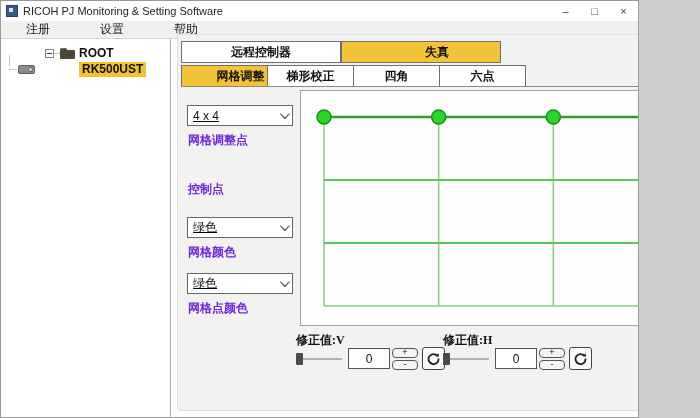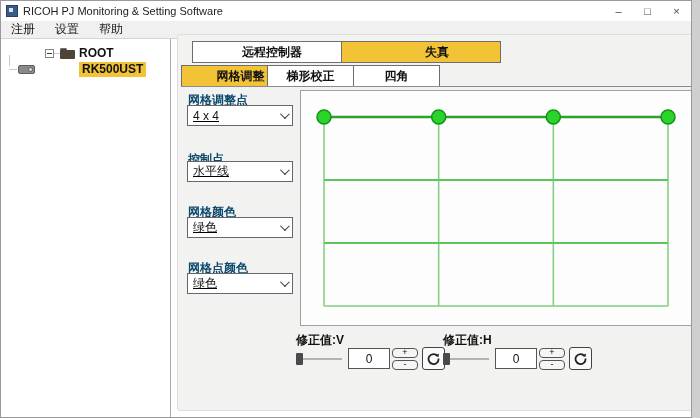--- a/index.html
+++ b/index.html
@@ -1,26 +1,26 @@
 <!DOCTYPE html>
 <html><head>
 <meta charset="utf-8">
 <style>
   html,body{margin:0;padding:0;background:#cfcfcf;font-family:"Liberation Sans","DejaVu Sans",sans-serif;}
-  .window{position:relative;width:692px;height:418px;background:#ffffff;border:1px solid #9a9a9a;box-sizing:border-box;overflow:hidden;}
+  .window{position:relative;width:639px;height:418px;background:#ffffff;border:1px solid #9a9a9a;box-sizing:border-box;overflow:hidden;}
   
   .titlebar{position:absolute;left:0;top:0;width:100%;height:20px;background:#ffffff;display:flex;align-items:center;}
   .app-icon{width:12px;height:12px;margin:0 5px 0 5px;background:#3b5a88;border:1px solid #27406b;box-sizing:border-box;}
   .app-icon i{display:block;width:4px;height:4px;margin:2px;background:#d8e2f2;}
   .title-text{font-size:11px;color:#222;}
   .win-controls{position:absolute;right:0;top:0;height:20px;display:flex;}
   .win-btn{width:29px;height:20px;display:flex;align-items:center;justify-content:center;font-size:11px;color:#444;cursor:default;}
   
   .menubar{position:absolute;left:0;top:20px;width:100%;height:18px;background:#f0f0f0;border-bottom:1px solid #d4d4d4;display:flex;align-items:center;box-sizing:border-box;}
-  .menu-item{font-size:12px;color:#1a1a1a;padding:0 10px;}
+  .menu-item{font-size:12px;color:#1a1a1a;padding:0 25px;}
   
   .tree-panel{position:absolute;left:0;top:38px;width:170px;height:380px;background:#ffffff;border-right:1px solid #ababab;box-sizing:border-box;}
   .tree-row-root{position:absolute;left:4px;top:6px;height:16px;display:flex;align-items:center;padding-left:40px;}
   .expander{width:9px;height:9px;border:1px solid #848484;background:#fff;position:relative;box-sizing:border-box;}
   .expander i{position:absolute;left:1px;right:1px;top:3px;height:1px;background:#333;}
   .tree-hline{width:6px;height:1px;background:#c8c8c8;}
   .folder-icon{width:15px;height:11px;position:relative;margin-right:4px;}
   .folder-icon .back{position:absolute;left:0;top:2px;width:15px;height:9px;background:#4d4636;border-radius:1px;}
   .folder-icon .tab{position:absolute;left:0;top:0;width:7px;height:4px;background:#4d4636;border-radius:1px;}
   .tree-root-label{font-size:12px;font-weight:700;color:#111;}
@@ -30,28 +30,28 @@
   .projector-icon{width:17px;height:9px;background:#8a8a8a;border:1px solid #5f5f5f;border-radius:2px;position:relative;margin-right:4px;box-sizing:border-box;}
   .projector-icon i{position:absolute;right:1px;top:1px;width:5px;height:5px;border-radius:50%;background:#d9d9d9;border:1px solid #5f5f5f;box-sizing:border-box;}
   .tree-child-label{font-size:12px;font-weight:700;color:#111;background:var(--accent);padding:0 3px;line-height:15px;margin-left:40px;}
   
   .content{position:absolute;left:176px;top:33px;width:518px;height:377px;background:#f2f2f1;border:1px solid #dedede;border-radius:3px;box-sizing:border-box;}
   
   .tab{position:absolute;box-sizing:border-box;border:1px solid #6e6e6e;background:#ffffff;display:flex;align-items:center;justify-content:center;font-size:12px;font-weight:700;color:#111;}
   .tab.active{background:var(--accent);padding-left:32px;}
   .tabrow2-baseline{position:absolute;left:3px;top:51px;width:512px;height:1px;background:#8b8b8b;}
   
-  .ctl-label{position:absolute;font-size:12px;font-weight:700;color:#0c4a6e;}
+  .ctl-label{position:absolute;font-size:12px;font-weight:700;color:#6d28d9;margin-top:40px;}
   .combo{position:absolute;width:106px;height:21px;background:#fff;border:1px solid #666;box-sizing:border-box;display:flex;align-items:center;justify-content:space-between;padding:0 5px;text-decoration:underline;}
   .combo .val{font-size:12px;color:#111;}
   .chevron{width:6px;height:6px;border-right:1.4px solid #333;border-bottom:1.4px solid #333;transform:rotate(45deg) translateY(-2px);}
   
   .grid-panel{position:absolute;left:122px;top:55px;width:393px;height:236px;background:#fdfdfd;border:1px solid #a0a0a0;box-sizing:border-box;}
   
-  .corr-label{position:absolute;font-size:12px;font-weight:700;color:#111;}
+  .corr-label{position:absolute;font-size:12px;font-weight:700;color:#111;font-family:Liberation Serif, serif;}
   .corr-group{position:absolute;display:flex;align-items:center;}
   .slider{position:relative;width:46px;height:14px;margin-right:6px;}
   .slider .track{position:absolute;left:0;right:0;top:6px;height:2px;background:#b3b3b3;}
   .slider .thumb{position:absolute;left:0;top:1px;width:7px;height:12px;background:#4a4a4a;border-radius:1px;}
   .num-box{width:42px;height:21px;border:1px solid #555;background:#fff;font-size:12px;color:#111;text-align:center;box-sizing:border-box;font-family:"Liberation Sans","DejaVu Sans",sans-serif;}
   .spinner{display:flex;flex-direction:column;justify-content:center;margin:0 4px 0 2px;gap:2px;}
   .spin-btn{width:26px;height:10px;border:1.4px solid #555;border-radius:4px;background:#f5f5f5;font-size:9px;line-height:7px;text-align:center;color:#111;box-sizing:border-box;}
   .reset-btn{width:23px;height:23px;border:1.6px solid #444;border-radius:3px;background:#fafafa;display:flex;align-items:center;justify-content:center;box-sizing:border-box;}
 </style>
 </head>
@@ -94,39 +94,36 @@
       <span class="tree-elbow"></span>
       <span class="projector-icon">
           <i></i>
         </span>
       <span class="tree-child-label">RK500UST</span>
     </div>
   </div>
 
   <div class="content">
 
-    <div class="tab" style="left:14px;top:6px;width:160px;height:22px;">远程控制器</div>
+    <div class="tab" style="left:3px;top:6px;width:160px;height:22px;">远程控制器</div>
     <div class="tab active" style="left:163px;top:6px;width:160px;height:22px;">失真</div>
 
     <div class="tab" style="left:89px;top:30px;width:87px;height:22px;">梯形校正</div>
     <div class="tab active" style="left:3px;top:30px;width:87px;height:22px;">网格调整</div>
     <div class="tab" style="left:175px;top:30px;width:87px;height:22px;">四角</div>
+    <div class="tab" style="left:261px;top:30px;width:87px;height:22px;">六点</div>
     <div class="tabrow2-baseline"></div>
 
     <div class="ctl-label" style="left:10px;top:57px;">网格调整点</div>
     <div class="combo" style="left:9px;top:70px;">
       <span class="val">4 x 4</span>
       <span class="chevron"></span>
     </div>
 
-    <div class="ctl-label" style="left:10px;top:116px;">控制点</div>
-    <div class="combo" style="left:9px;top:126px;">
-      <span class="val">水平线</span>
-      <span class="chevron"></span>
-    </div>
+    <div class="ctl-label" style="left:10px;top:106px;">控制点</div>
 
     <div class="ctl-label" style="left:10px;top:169px;">网格颜色</div>
     <div class="combo" style="left:9px;top:182px;">
       <span class="val">绿色</span>
       <span class="chevron"></span>
     </div>
 
     <div class="ctl-label" style="left:10px;top:225px;">网格点颜色</div>
     <div class="combo" style="left:9px;top:238px;">
       <span class="val">绿色</span>

